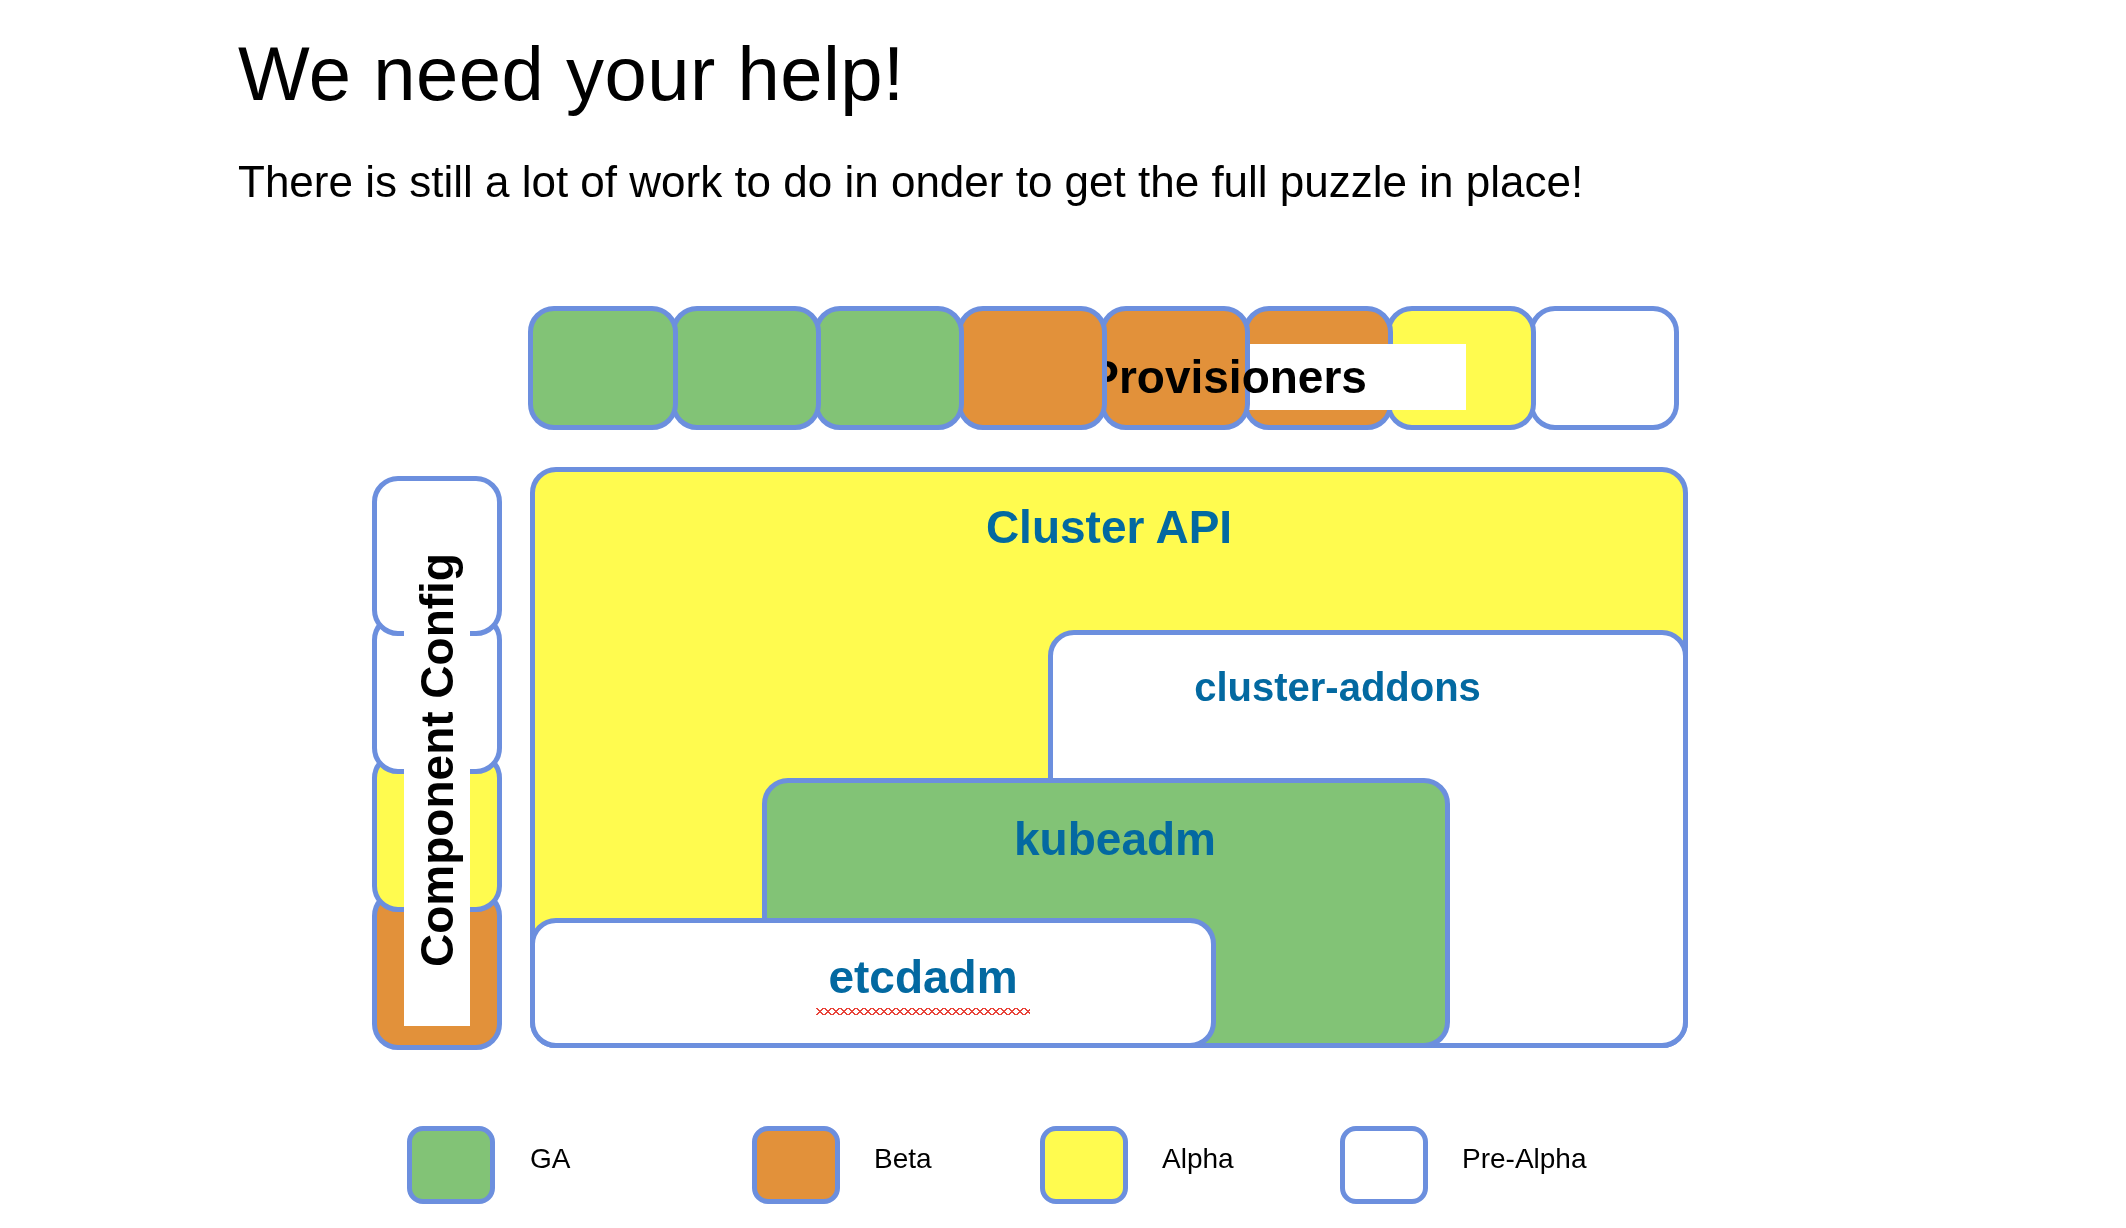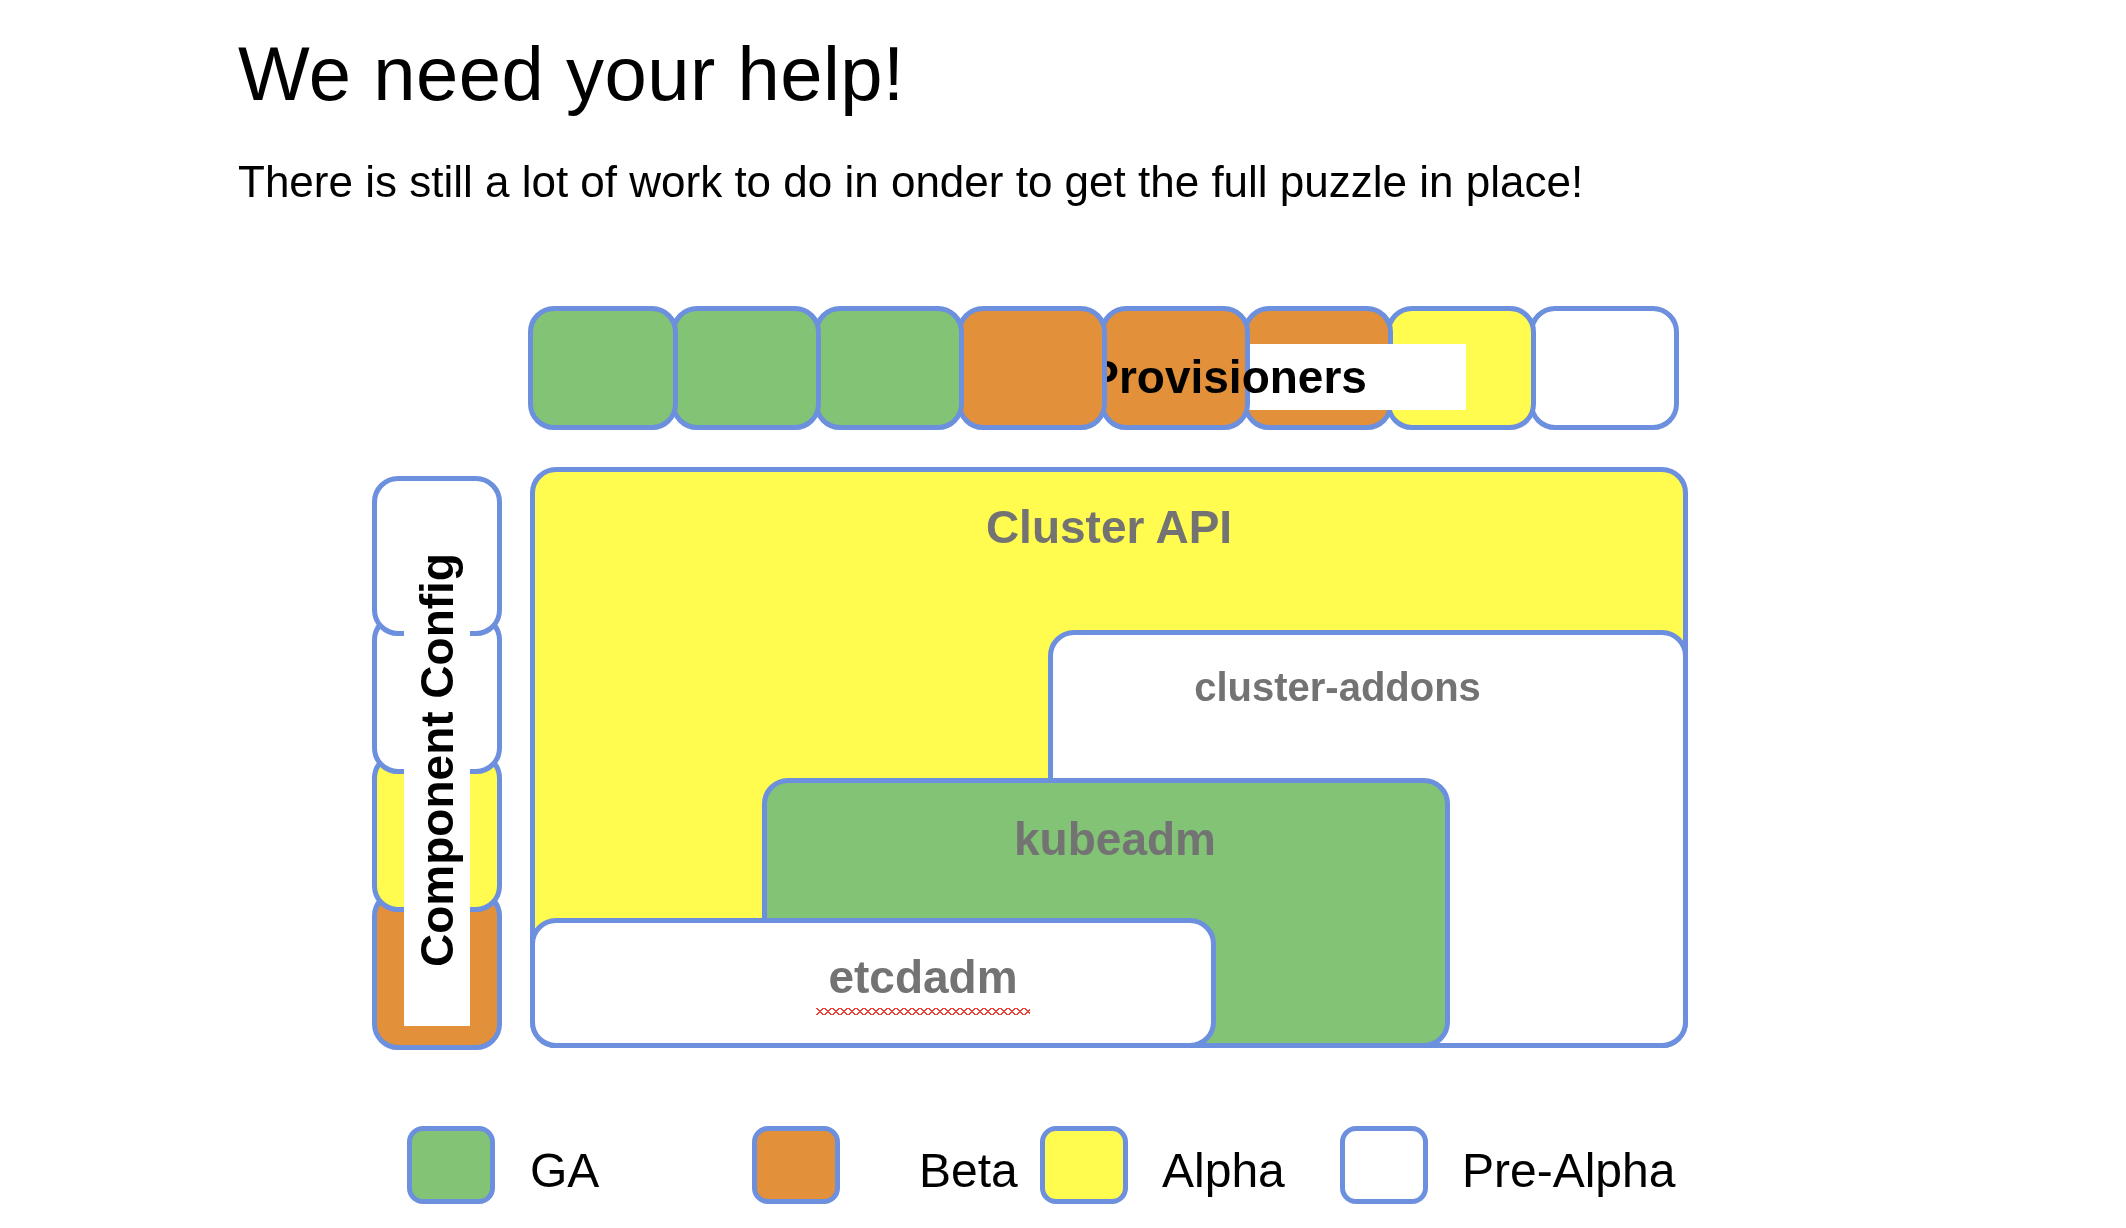--- a/index.html
+++ b/index.html
@@ -47,21 +47,21 @@
     border-radius: 26px;
   }
   .node.ga      { background: #82C376; }
   .node.alpha   { background: #FFFB4F; }
   .node.prealpha{ background: #ffffff; }
 
   
   .node-label {
     position: absolute;
     font-weight: bold;
-    color: #737373;
+    color: #0369a1;
     white-space: nowrap;
     pointer-events: none;
   }
 
   
   #provisioners-row { position: absolute; left: 0; top: 0; }
   .prov-cell {
     position: absolute;
     top: 306px;
     width: 150px;
@@ -193,21 +193,21 @@
     top: 1126px;
     width: 88px;
     height: 78px;
     box-sizing: border-box;
     border: 5px solid #6C8FDE;
     border-radius: 16px;
   }
   .legend-text {
     position: absolute;
     top: 1143px;
-    font-size: 48px;
+    font-size: 28px;
     font-weight: 400;
     white-space: nowrap;
     text-align: center;
   }
 </style>
 </head>
 <body>
 
 <div id="slide-title">We need your help!</div>
 
@@ -244,18 +244,18 @@
 <div class="node ga" id="kubeadm-box"></div>
 <div class="node-label" id="kubeadm-label">kubeadm</div>
 
 <div class="node prealpha" id="etcdadm-box"></div>
 <div class="node-label" id="etcdadm-label"><span class="spell">etcdadm</span></div>
 
 <div id="legend">
     <div class="legend-swatch ga" style="left: 407px; background: rgb(130, 195, 118);"></div>
     <div class="legend-text" style="left: 530px;">GA</div>
     <div class="legend-swatch beta" style="left: 752px; background: rgb(226, 145, 58);"></div>
-    <div class="legend-text" style="left: 919px;">Beta</div>
+    <div class="legend-text" style="left: 874px;">Beta</div>
     <div class="legend-swatch alpha" style="left: 1040px; background: rgb(255, 251, 79);"></div>
     <div class="legend-text" style="left: 1162px;">Alpha</div>
     <div class="legend-swatch prealpha" style="left: 1340px; background: rgb(255, 255, 255);"></div>
     <div class="legend-text" style="left: 1462px;">Pre-Alpha</div>
   </div>
 
 </body></html>

